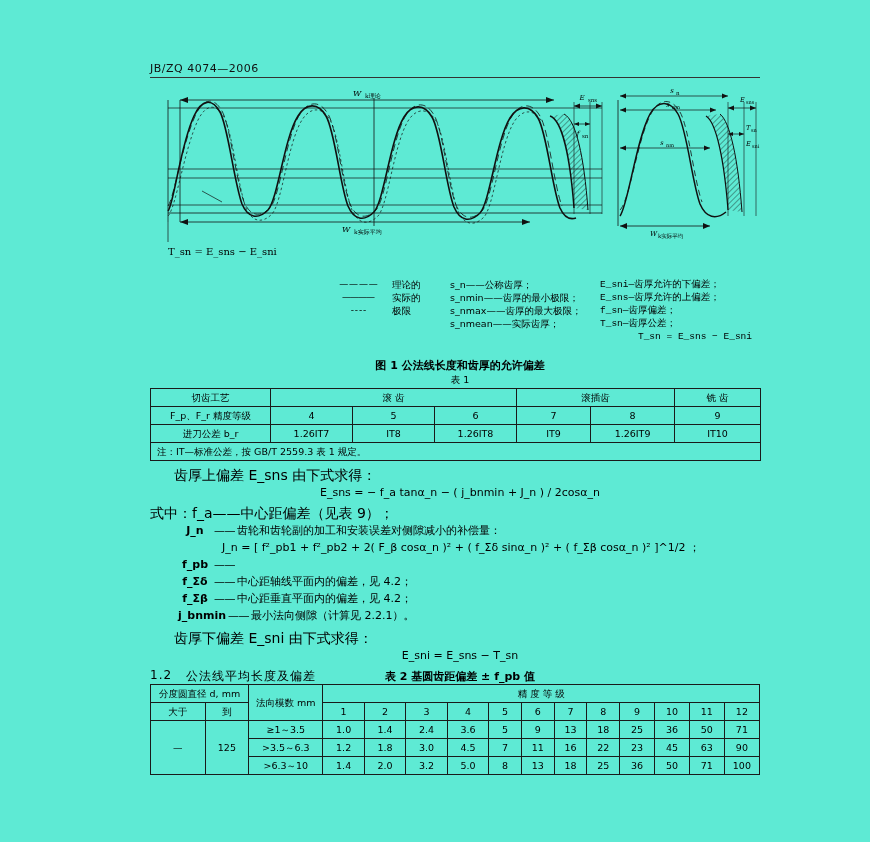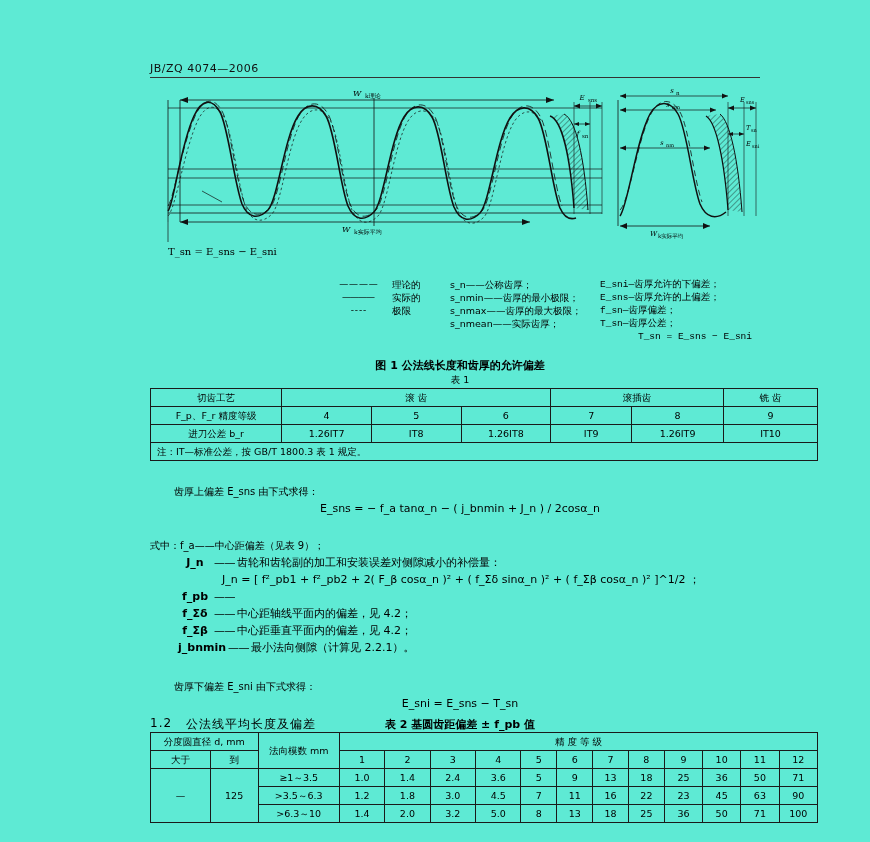--- a/index.html
+++ b/index.html
@@ -92,41 +92,41 @@
   }
   .tbl-caption {
     text-align: center;
     font-size: 9.5px;
     margin-top: 1px;
     margin-bottom: 1px;
   }
   
   table.doc {
     border-collapse: collapse;
-    width: 668px;
+    width: 610px;
     font-size: 9.5px;
     table-layout: fixed;
   }
   table.doc td, table.doc th {
     border: 1px solid #1a1a1a;
     text-align: center;
     padding: 1px 2px;
     font-weight: normal;
     height: 15px;
     line-height: 13px;
   }
   table.doc td.note {
     text-align: left;
     padding-left: 6px;
   }
   
   .para {
-    font-size: 10px;
+    font-size: 14px;
     line-height: 17px;
-    margin-top: 22px;
+    margin-top: 6px;
   }
   .indent2 { text-indent: 24px; }
   .formula {
     text-align: center;
     font-size: 11px;
     margin: 2px 0;
   }
   .deflist { font-size: 11px; line-height: 17px; }
   .deflist .item { display: flex; }
   .deflist .sym {
@@ -346,21 +346,21 @@
         <tr>
           <td>进刀公差 b_r</td>
           <td>1.26IT7</td>
           <td>IT8</td>
           <td>1.26IT8</td>
           <td>IT9</td>
           <td>1.26IT9</td>
           <td>IT10</td>
         </tr>
         <tr>
-          <td class="note" colspan="7">注：IT—标准公差，按 GB/T 1800.3 表 1 规定。</td>
+          <td class="note" colspan="7">注：IT—标准公差，按 GB/T 2559.3 表 1 规定。</td>
         </tr>
       </tbody>
     </table>
 
     <div class="para indent2">齿厚上偏差 E_sns 由下式求得：</div>
     <div class="formula">E_sns = − f_a tanα_n − ( j_bnmin + J_n ) / 2cosα_n</div>
     <div class="para">式中：f_a——中心距偏差（见表 9）；</div>
 
     <div class="deflist">
       <div class="item">

